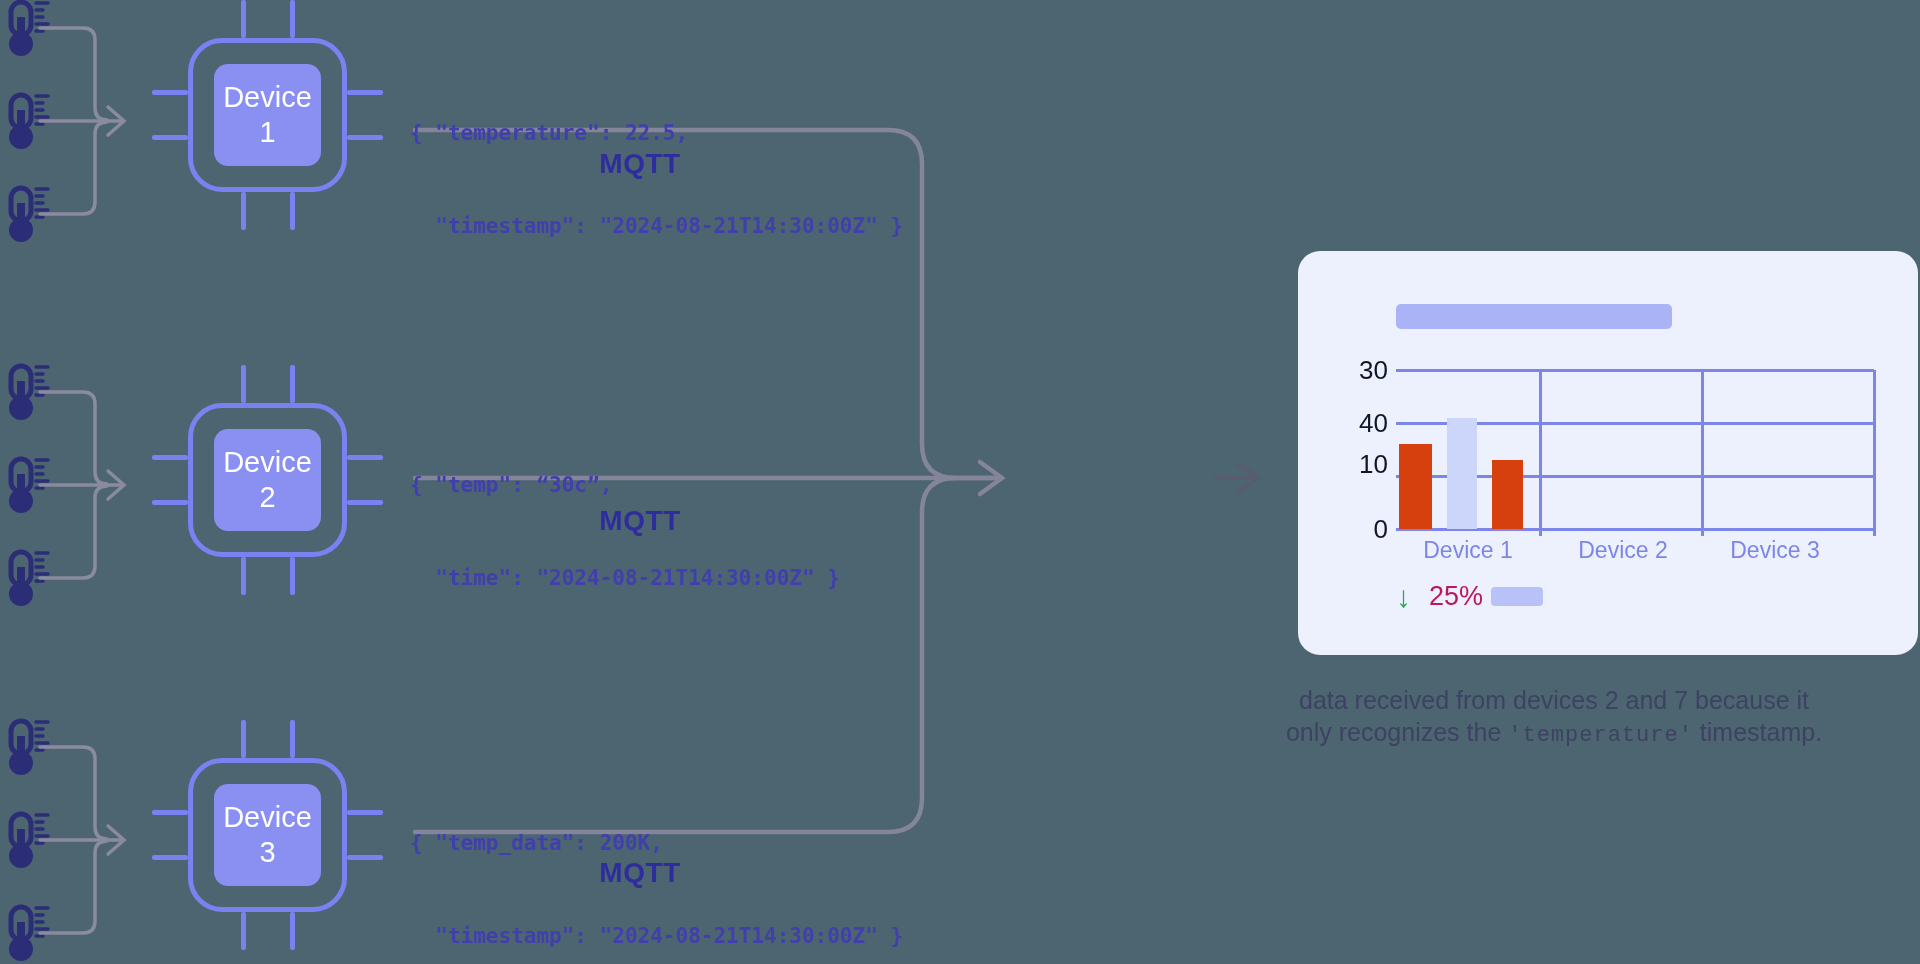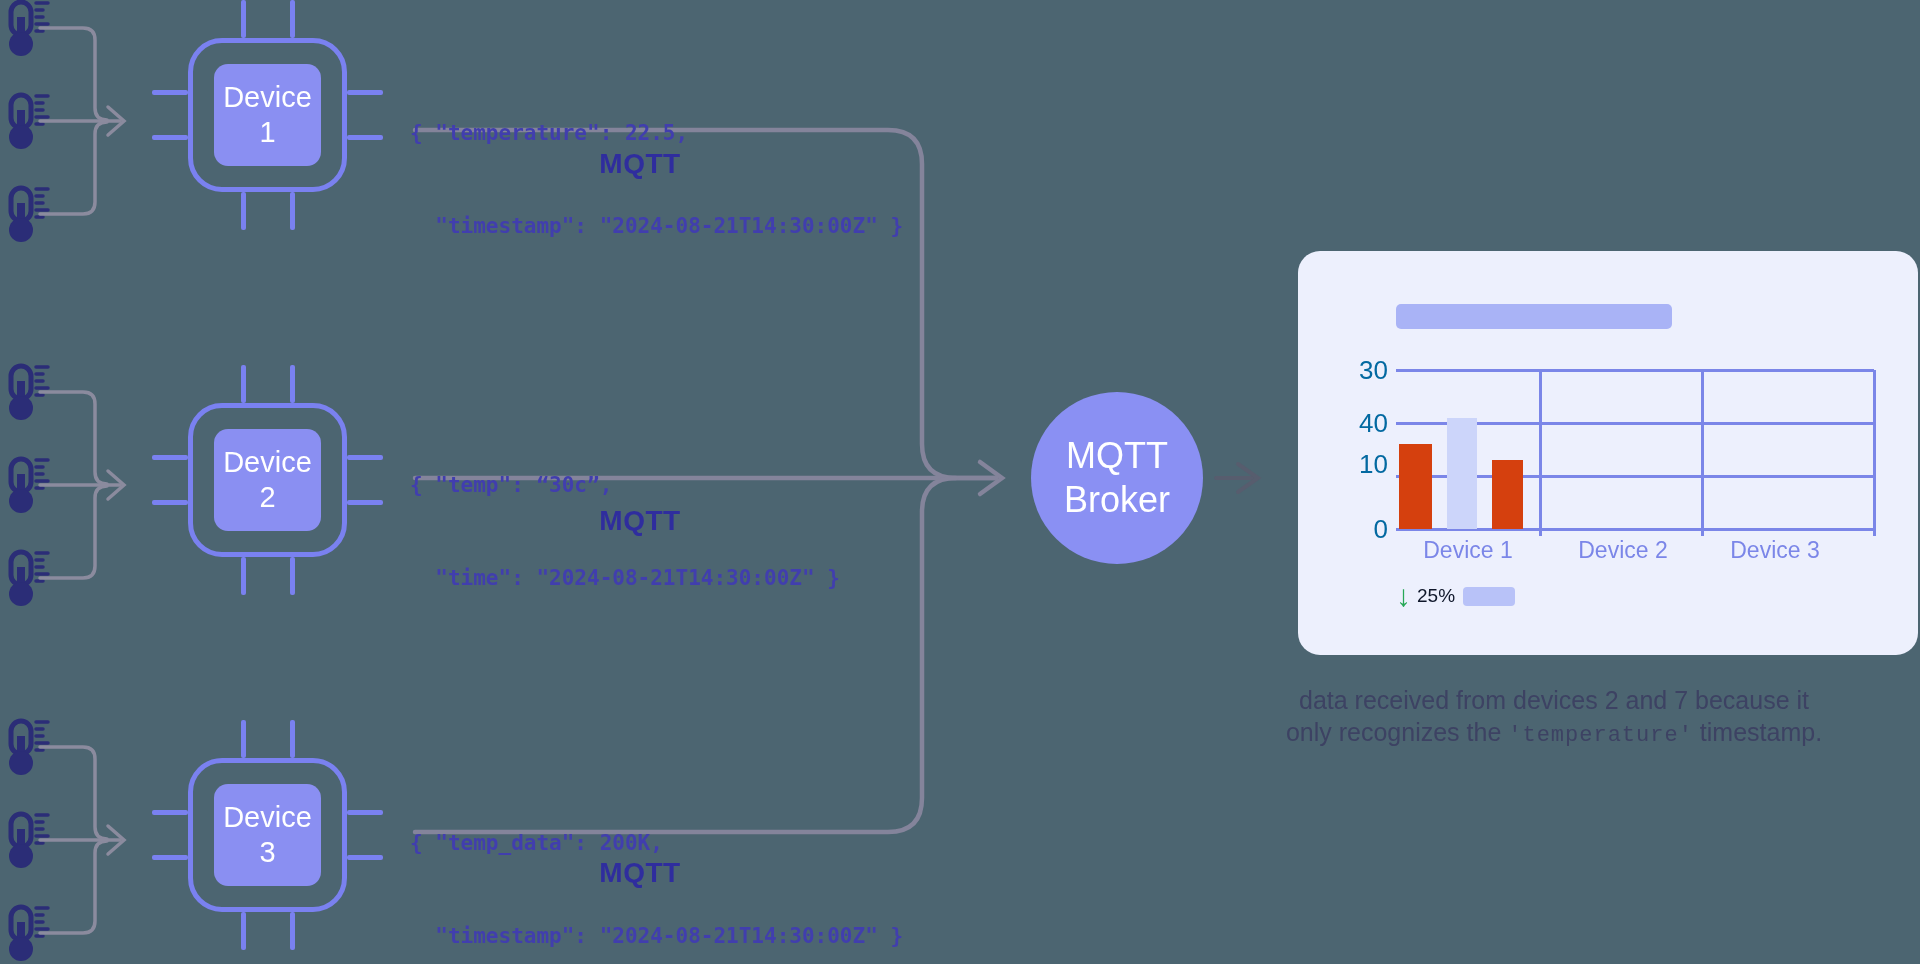--- a/index.html
+++ b/index.html
@@ -44,31 +44,31 @@
     position:absolute;left:1298px;top:251px;width:620px;height:404px;
     background:#edf0fd;border-radius:22px;
   }
   .title-skeleton{
     position:absolute;left:98px;top:53px;width:276px;height:25px;
     border-radius:5px;background:#a9b3f6;
   }
   .gridline{position:absolute;background:#7b86e8;height:3px;}
   .vline{position:absolute;background:#7b86e8;width:3px;}
   .ytick{
-    position:absolute;width:60px;text-align:right;color:#0369a1;
+    position:absolute;width:60px;text-align:right;color:#0f172a;
     font-size:26px;line-height:26px;
   }
   .bar{position:absolute;}
   .xlabel{
     position:absolute;width:140px;text-align:center;color:#7b86e8;
     font-size:23px;top:286px;
   }
   .stat{position:absolute;left:98px;top:330px;display:flex;align-items:center;}
   .stat-arrow{color:#27a857;font-size:30px;font-weight:bold;line-height:30px;}
-  .stat-value{color:#0f172a;font-size:19px;margin-left:6px;}
+  .stat-value{color:#be185d;font-size:27px;margin-left:18px;}
   .stat-skeleton{width:52px;height:19px;border-radius:4px;background:#b8c2f8;margin-left:8px;}
   
   .caption{
     position:absolute;left:1254px;top:684px;width:600px;text-align:center;
     color:#3d4263;font-size:25px;line-height:32px;
   }
   .caption .code{
     font-family:Liberation Mono, monospace;
     font-size:22px;letter-spacing:1px;
   }
@@ -282,23 +282,20 @@
         <span>Device 3</span>
       </div>
   </div>
   <div class="payload" style="top:766px;">
     <div>{ "temp_data": 200K,</div>
     <div>  "timestamp": "2024-08-21T14:30:00Z" }</div>
   </div>
   <div class="mqtt-label" style="top:857px;">MQTT</div>
 
   
-  <div class="broker">
-    <span>MQTT Broker</span>
-  </div>
 
   
   <div class="card">
     <div class="title-skeleton"></div>
     <div id="chart-area" style="position:absolute;left:0;top:0;width:620px;height:404px;">
         <div class="gridline" style="left: 98px; top: 276.5px; width: 478px;"></div>
         <div class="ytick" style="left: 30px; top: 265px;">0</div>
         <div class="gridline" style="left: 98px; top: 223.5px; width: 478px;"></div>
         <div class="ytick" style="left: 30px; top: 200px;">10</div>
         <div class="gridline" style="left: 98px; top: 170.5px; width: 478px;"></div>

